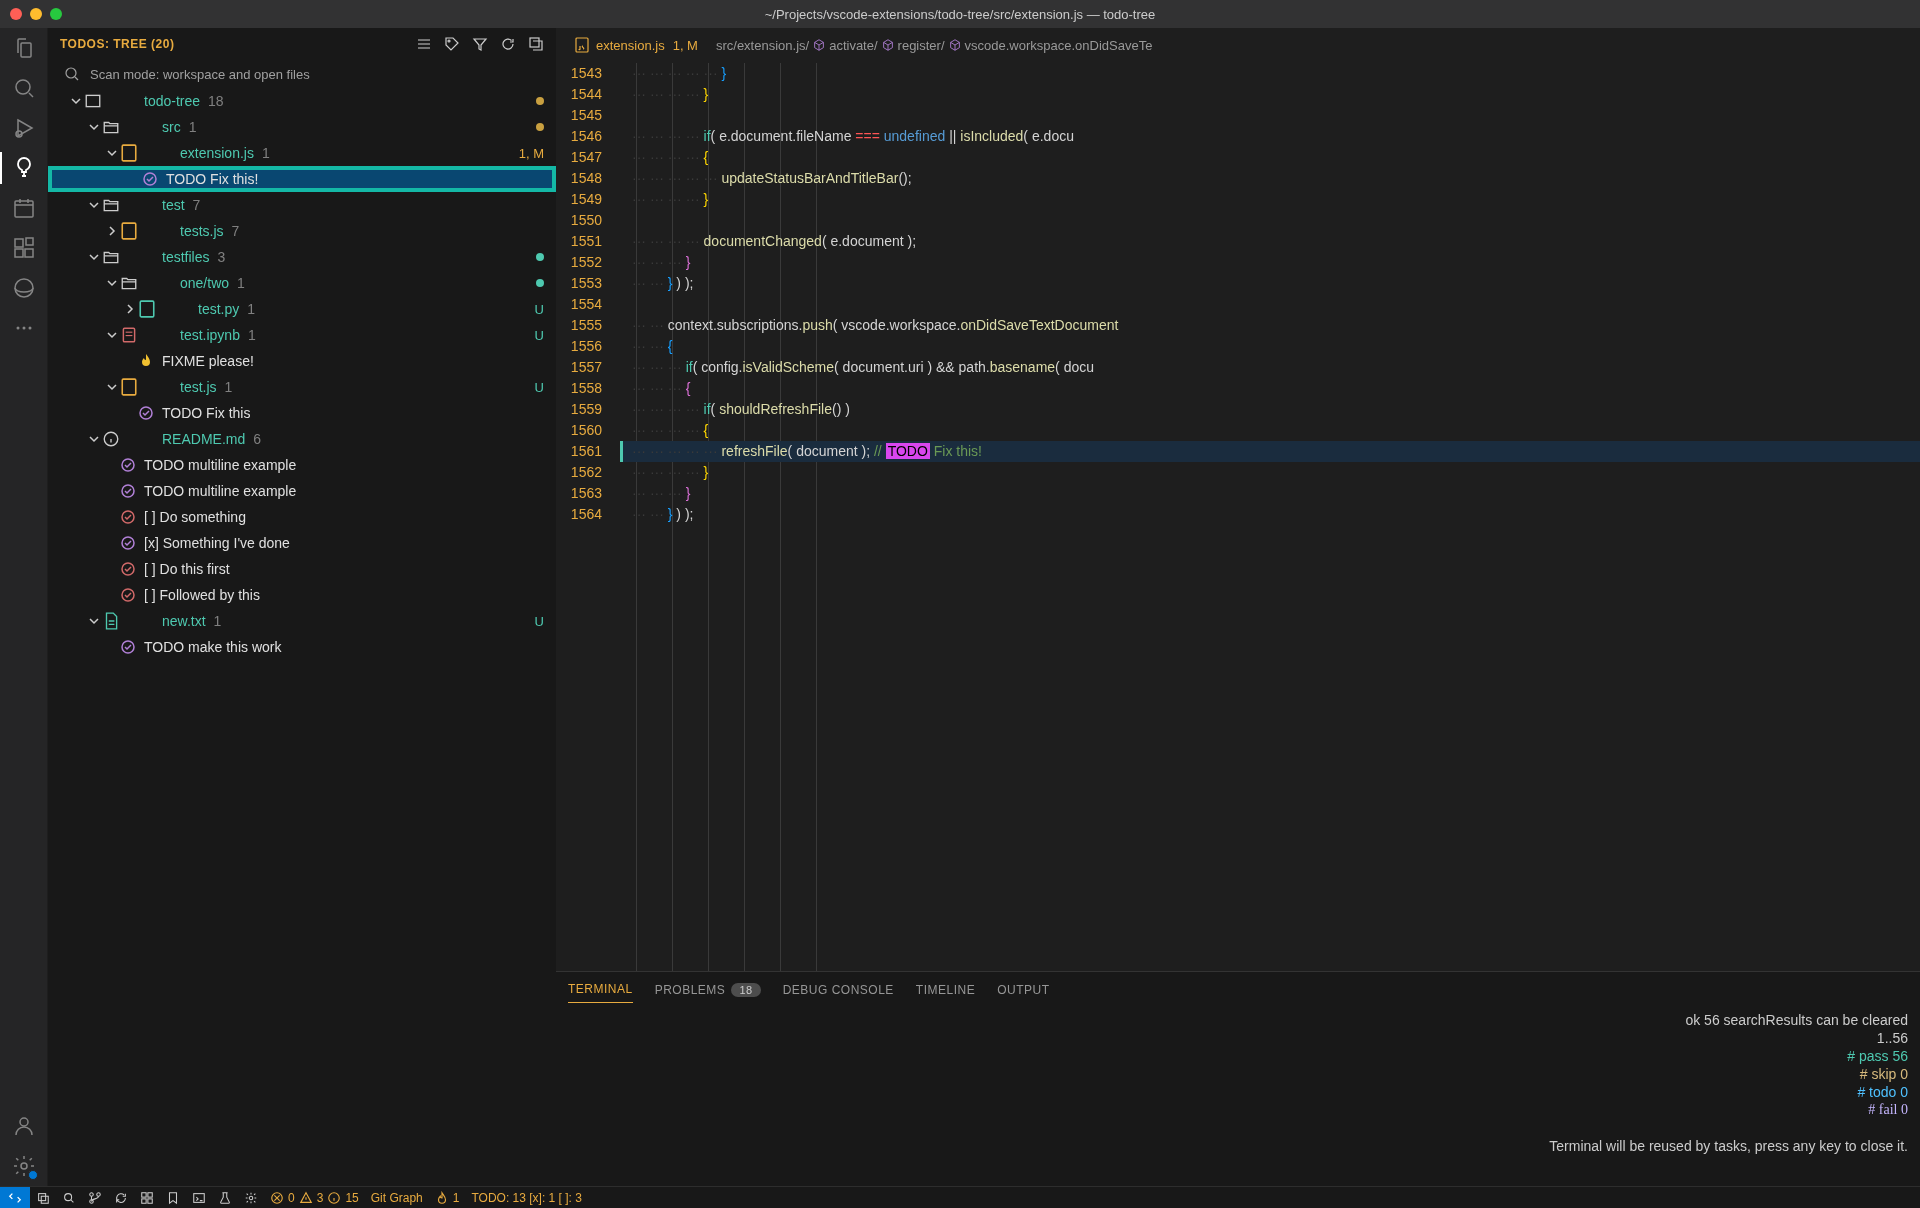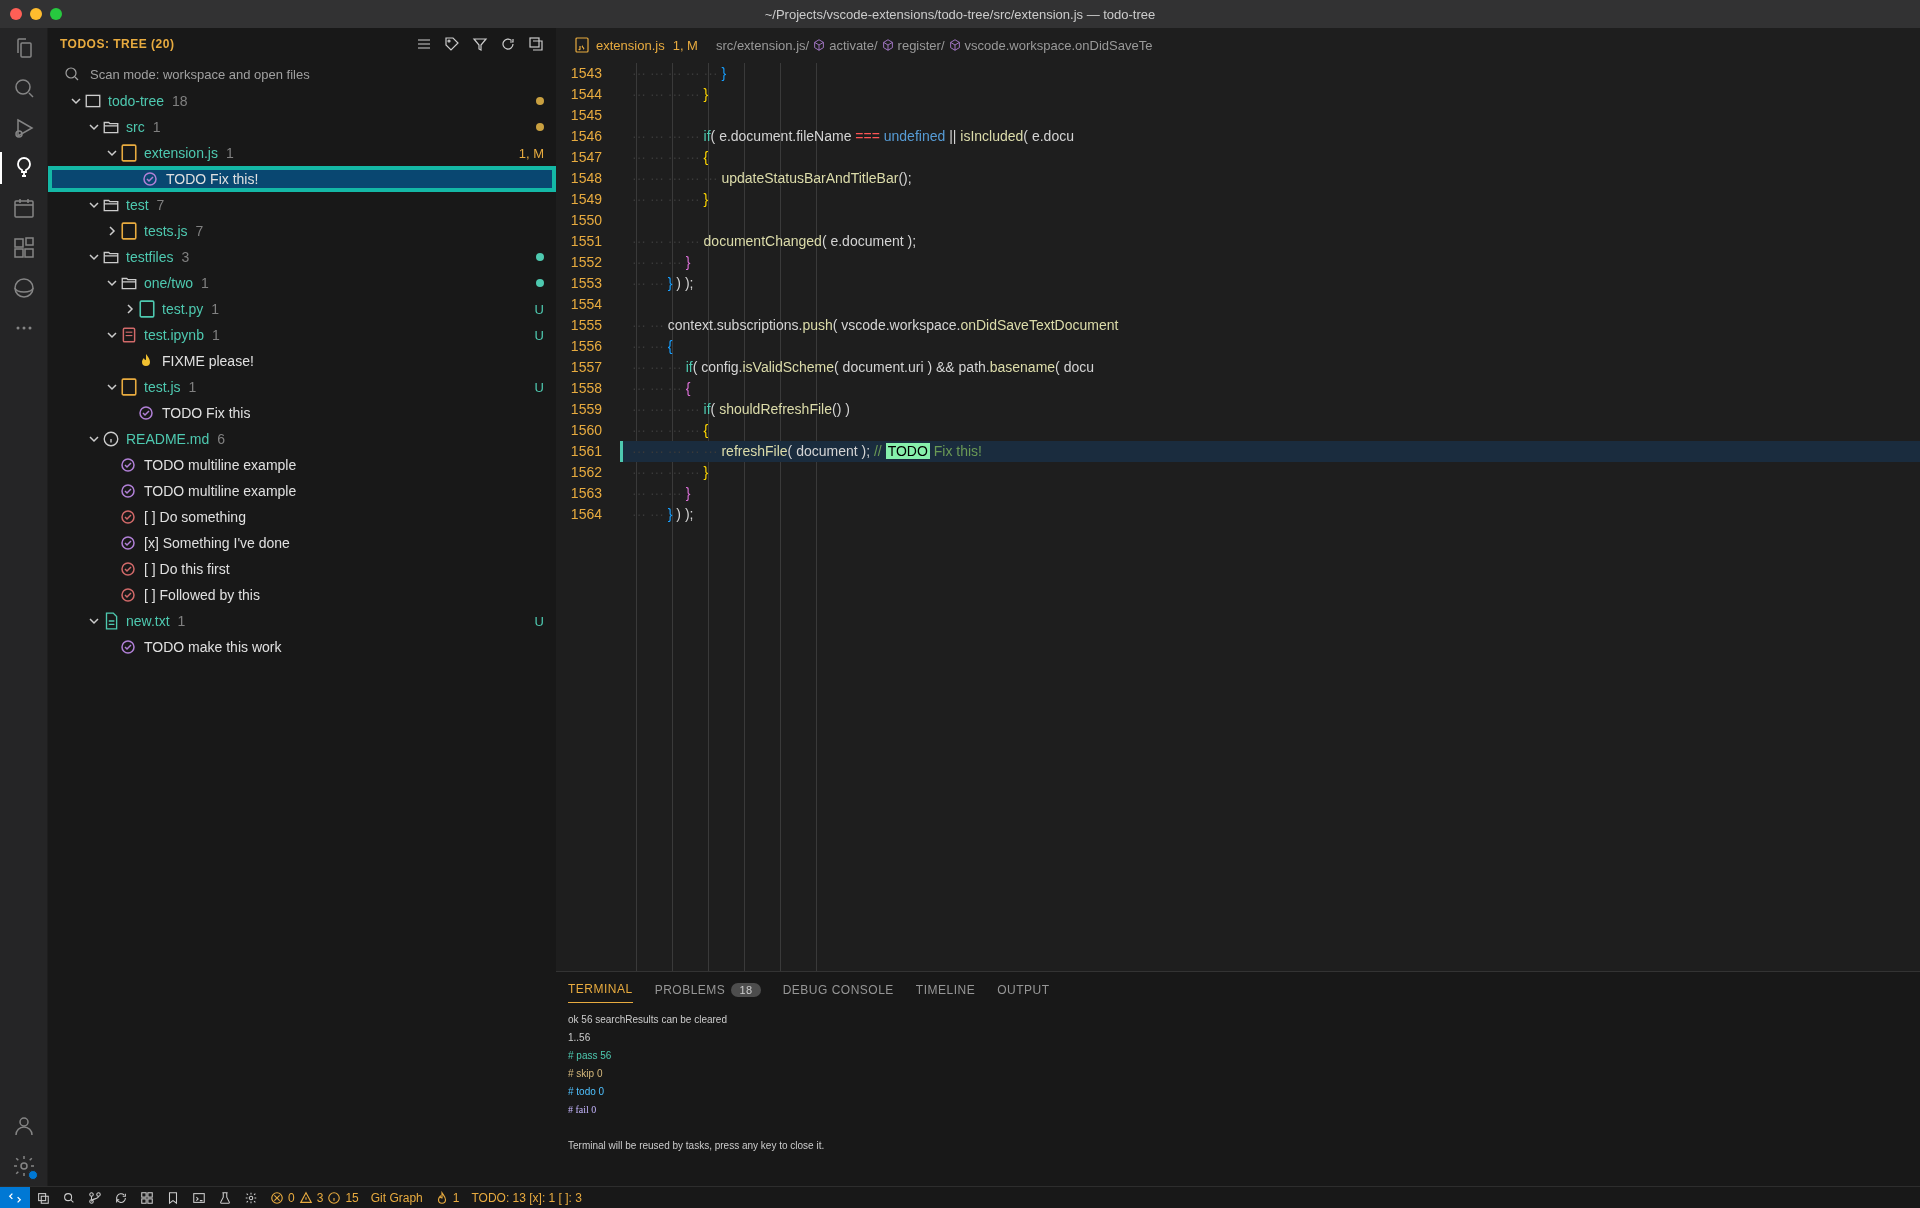--- a/index.html
+++ b/index.html
@@ -31,21 +31,21 @@
 
 .scan-mode { display: flex; align-items: center; padding: 6px 16px; color: #a0a0a0; gap: 10px; }
 .scan-mode svg { width: 16px; height: 16px; }
 
 .tree { flex: 1; overflow-y: auto; font-size: 14px; }
 .tree-row { display: flex; align-items: center; height: 26px; padding-right: 12px; cursor: pointer; position: relative; }
 .tree-row.selected { background: #094771; border: 4px solid #14b8a6; }
 .tree-indent { flex-shrink: 0; }
 .tree-chevron { width: 16px; height: 16px; color: #cccccc; display: flex; align-items: center; justify-content: center; flex-shrink: 0; }
 .tree-icon { width: 18px; height: 18px; margin-right: 6px; display: flex; align-items: center; justify-content: center; flex-shrink: 0; }
-.tree-label { color: #4ec9b0; }
+.tree-label { color: #4ec9b0; margin-left: 36px; }
 .tree-count { color: #808080; margin-left: 8px; }
 .tree-status { margin-left: auto; color: #4ec9b0; font-size: 13px; }
 .tree-status.modified { color: #e8ab3f; }
 .tree-dot { width: 8px; height: 8px; border-radius: 50%; background: #a1a952; margin-left: auto; }
 .todo-text { color: #e0e0e0; }
 .todo-icon { width: 16px; height: 16px; margin-right: 8px; flex-shrink: 0; }
 
 .editor-area { flex: 1; display: flex; flex-direction: column; background: #1e1e1e; overflow: hidden; }
 
 .editor-tabs { height: 35px; display: flex; align-items: center; background: #1e1e1e; border-bottom: 1px solid #1e1e1e; overflow: hidden; padding-left: 8px; font-size: 13px; }
@@ -65,32 +65,32 @@
 .ws { color: #3a3a3a; }
 .brace { color: #da70d6; }
 .brace2 { color: #179fff; }
 .brace3 { color: #ffd700; }
 .fn { color: #4ec9b0; }
 .op { color: #d4d4d4; }
 .eq { color: #ff5555; }
 .undef { color: #569cd6; }
 .call { color: #dcdcaa; }
 .cmt { color: #6a9955; }
-.todo-kw { background: #86efac; color: #000; padding: 0 2px; }
+.todo-kw { background: #d946ef; color: #000; padding: 0 2px; }
 .cursor-bar { position: absolute; left: 0; width: 3px; height: 21px; background: #4ec9b0; }
 
 .indent-guides { position: absolute; left: 0; top: 0; bottom: 0; pointer-events: none; }
 .indent-guide { position: absolute; width: 1px; background: #3a3a3a; top: 0; bottom: 0; }
 
 .panel { height: 215px; border-top: 1px solid #333; background: #181818; display: flex; flex-direction: column; }
 .panel-tabs { display: flex; align-items: center; padding: 4px 12px; gap: 22px; font-size: 12px; }
 .panel-tab { color: #969696; cursor: pointer; padding: 6px 0; letter-spacing: 0.5px; display: flex; align-items: flex-end; gap: 6px; }
 .panel-tab.active { color: #e8ab3f; border-bottom: 1px solid #e8ab3f; }
 .panel-badge { background: #4d4d4d; color: #ccc; border-radius: 10px; padding: 1px 8px; font-size: 11px; }
-.terminal-content { flex: 1; padding: 4px 12px; font-family: 'Menlo', 'Monaco', monospace; font-size: 10px; line-height: 18px; color: #cccccc; }
+.terminal-content { flex: 1; padding: 4px 12px; font-family: 'Menlo', 'Monaco', monospace; font-size: 14px; line-height: 18px; color: #cccccc; text-align: right; }
 .term-green { color: #4ec9b0; }
 .term-yellow { color: #d7ba7d; }
 .term-cyan { color: #4fc1ff; }
 .term-red { color: #c4b5fd; font-family: Liberation Serif, serif; }
 
 .statusbar { height: 22px; background: #181818; border-top: 1px solid #2d2d2d; display: flex; align-items: center; font-size: 12px; color: #cccccc; }
 .statusbar-left { display: flex; align-items: center; height: 100%; }
 .remote-btn { background: #0078d4; height: 100%; padding: 0 8px; display: flex; align-items: center; color: white; }
 .status-item { padding: 0 6px; display: flex; align-items: center; gap: 4px; height: 100%; }
 .status-warn { color: #e8ab3f; }

